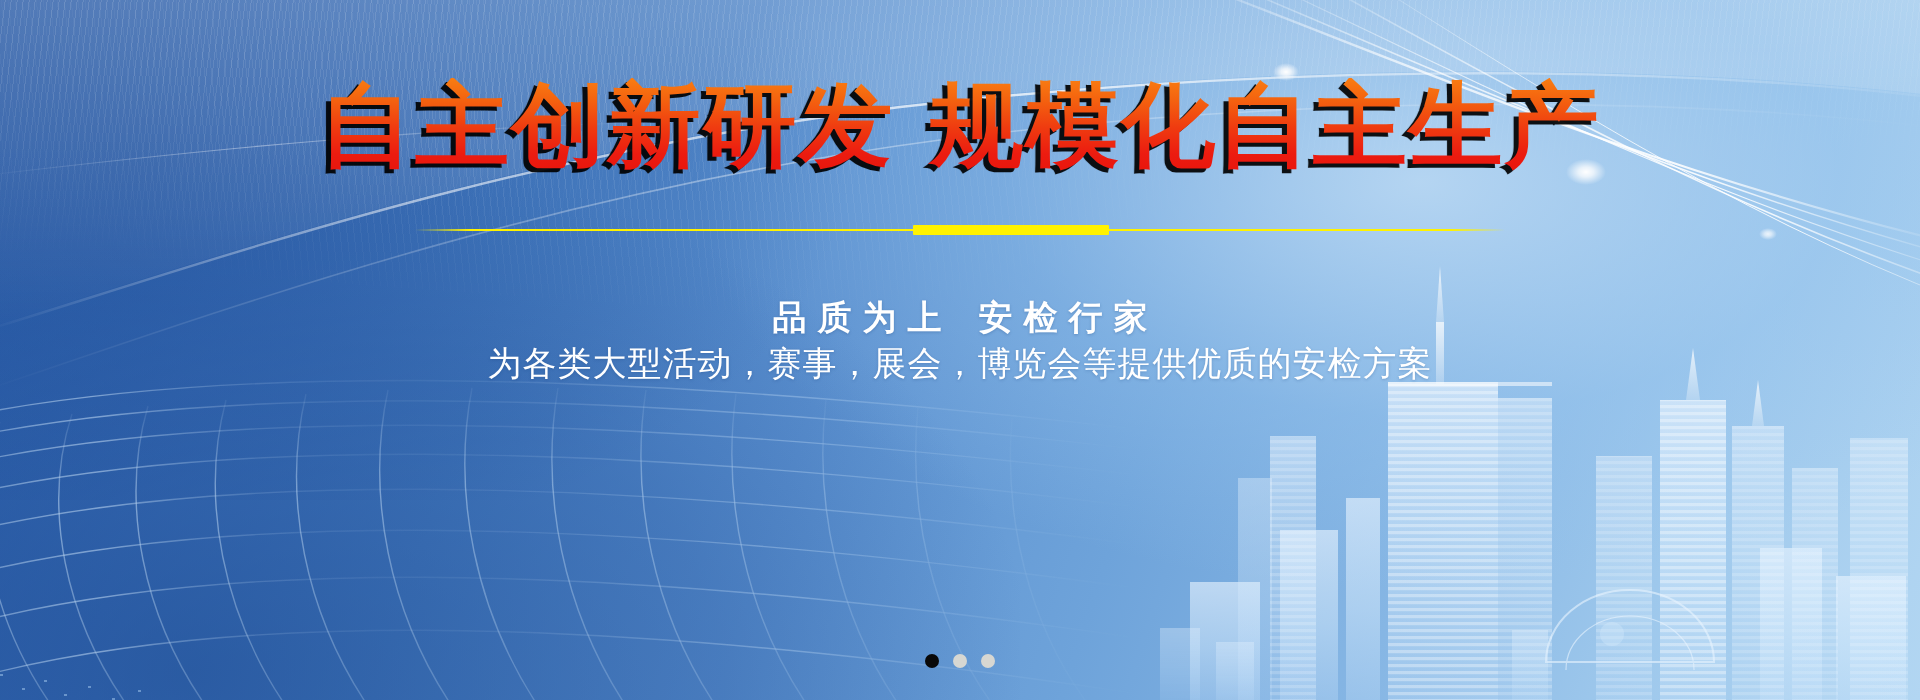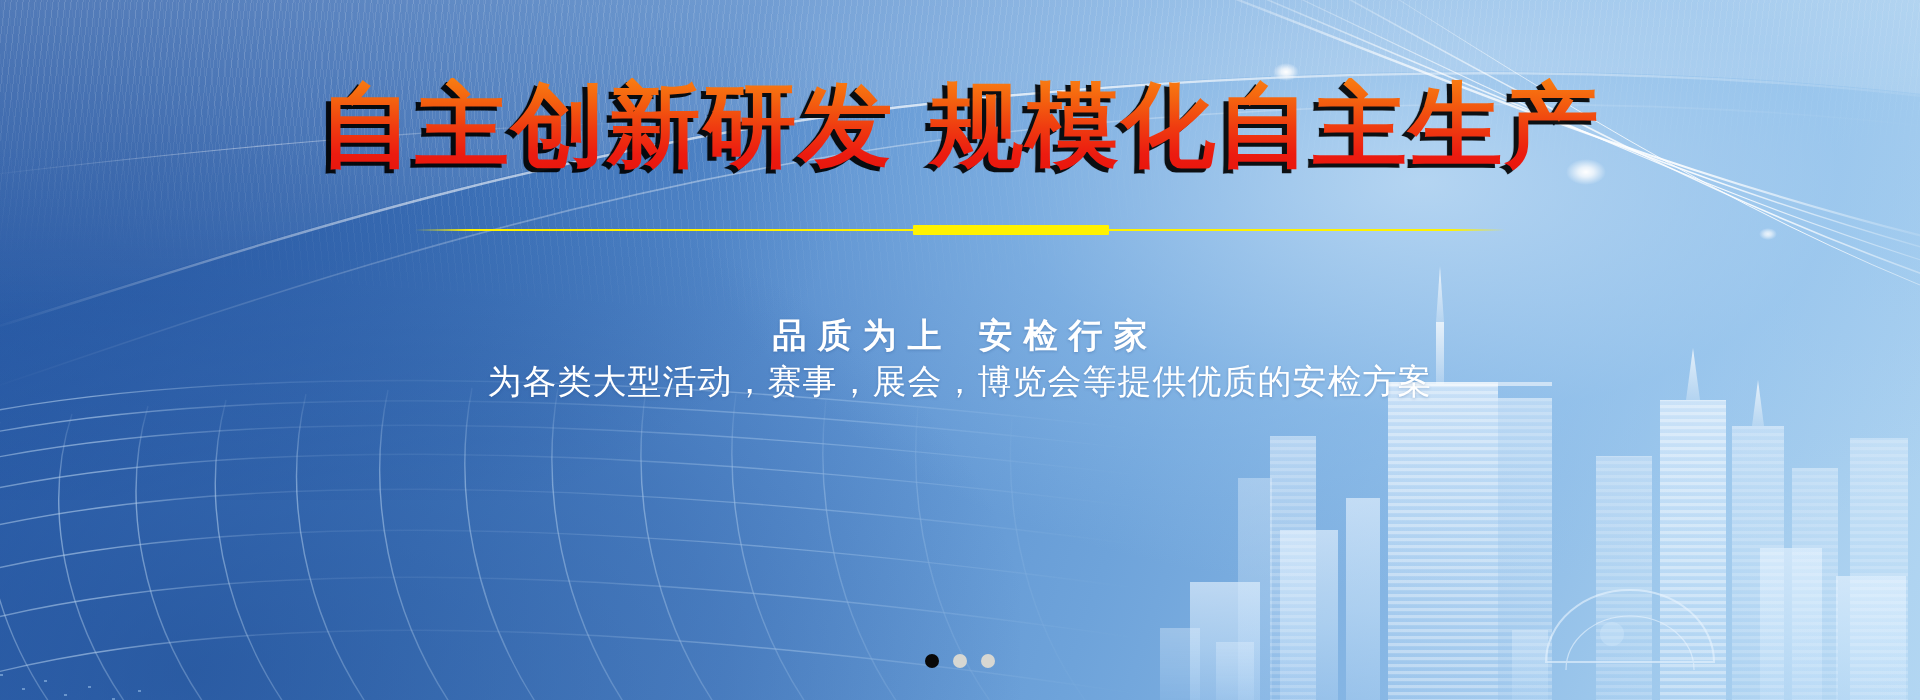--- a/index.html
+++ b/index.html
@@ -123,21 +123,21 @@
     position:absolute; left:0; top:6px; width:1090px; height:2px;
     background:linear-gradient(to right, rgba(255,242,0,0) 0%, #fff200 5%, #fff200 95%, rgba(255,242,0,0) 100%);
   }
   .divider .thick{
     position:absolute; left:498px; top:2px; width:196px; height:10px;
     background:#fff200;
     border-radius:1px;
   }
 
   .sub1{
-    margin-top:76px;
+    margin-top:58px;
     color:#ffffff;
     font-size:34px;
     font-weight:bold;
     letter-spacing:11px;
     text-indent:11px;
     white-space:nowrap;
     font-family:"DejaVu Sans","Liberation Sans",sans-serif;
     text-shadow:0 1px 3px rgba(20,60,120,.28);
   }
   .sub1 .gap{ display:inline-block; width:26px; }

